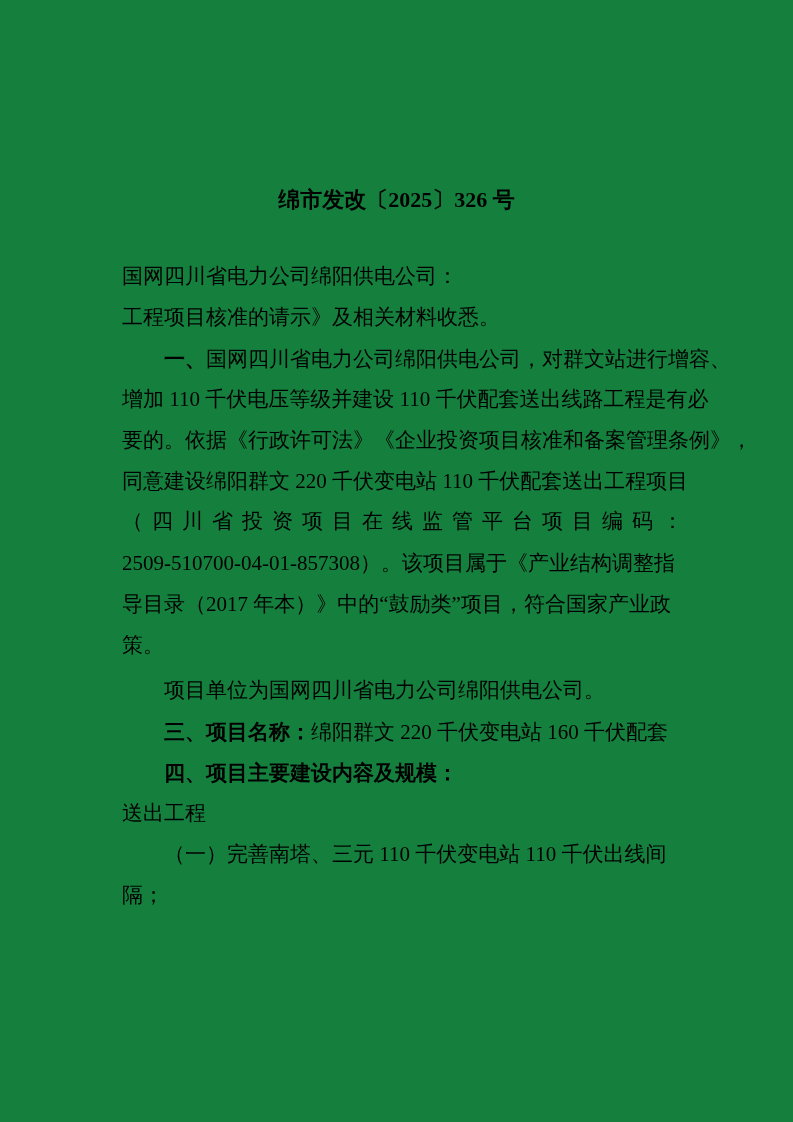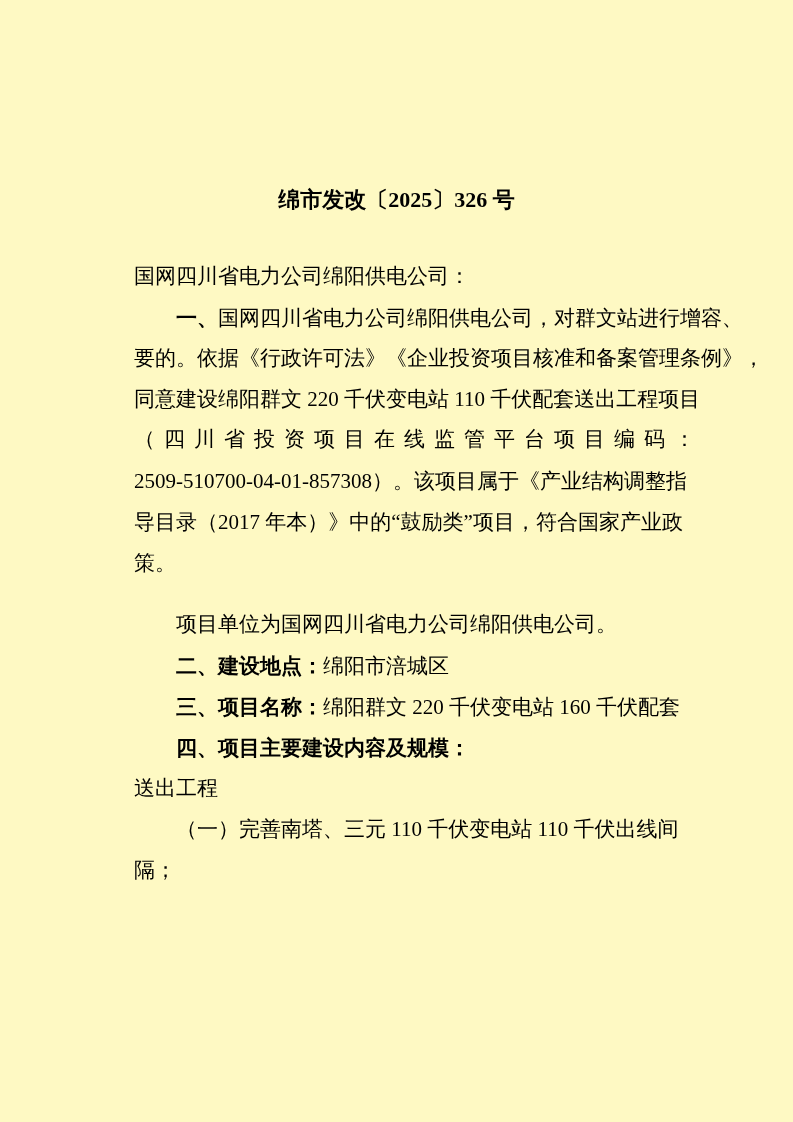--- a/index.html
+++ b/index.html
@@ -4,94 +4,95 @@
 <style>
   html, body {
     margin: 0;
     padding: 0;
     background: #ffffff;
   }
   .page {
     position: relative;
     width: 793px;
     height: 1122px;
-    background: #fef9c3;
+    background: #15803d;
     color: #000000;
     overflow: hidden;
     font-family: "Liberation Serif", "DejaVu Serif", serif;
   }
   .doc-number {
     position: absolute;
     top: 185px;
     left: 0;
     width: 100%;
     text-align: center;
     font-size: 22px;
     line-height: 30px;
     font-weight: 700;
     font-family: "Liberation Serif", "DejaVu Serif", serif;
   }
   .body-block {
     position: absolute;
-    left: 134px;
+    left: 122px;
     top: 256px;
     width: 570px;
     font-size: 21px;
   }
   .line {
     height: 41px;
     line-height: 41px;
     white-space: nowrap;
   }
   .line.indent {
     padding-left: 42px;
   }
   .line.spread {
     letter-spacing: 9px;
     font-family: Liberation Mono, monospace;
   }
   .line.gap-before {
-    margin-top: 20px;
+    margin-top: 4px;
   }
   .hei {
     font-family: "Liberation Sans", "DejaVu Sans", sans-serif;
     font-weight: 700;
   }
 </style>
 </head>
 <body>
 
 <div class="page">
 
   <div class="doc-number">绵市发改〔2025〕326 号</div>
 
   <div class="body-block">
 
     <div class="line"><span>国网四川省电力公司绵阳供电公司：</span></div>
 
 
+    <div class="line"><span>工程项目核准的请示》及相关材料收悉。</span></div>
 
     <div class="line indent"><span class="hei">一、</span><span>国网四川省电力公司绵阳供电公司，对群文站进行增容、</span></div>
 
+    <div class="line"><span>增加 110 千伏电压等级并建设 110 千伏配套送出线路工程是有必</span></div>
 
     <div class="line"><span>要的。依据《行政许可法》《企业投资项目核准和备案管理条例》，</span></div>
 
     <div class="line"><span>同意建设绵阳群文 220 千伏变电站 110 千伏配套送出工程项目</span></div>
 
     <div class="line spread"><span>（四川省投资项目在线监管平台项目编码：</span></div>
 
     <div class="line"><span>2509-510700-04-01-857308）。该项目属于《产业结构调整指</span></div>
 
     <div class="line"><span>导目录（2017 年本）》中的“鼓励类”项目，符合国家产业政</span></div>
 
     <div class="line"><span>策。</span></div>
 
     <div class="line indent gap-before"><span>项目单位为国网四川省电力公司绵阳供电公司。</span></div>
 
-    <div class="line indent"><span class="hei">二、建设地点：</span><span>绵阳市涪城区</span></div>
 
     <div class="line indent"><span class="hei">三、项目名称：</span><span>绵阳群文 220 千伏变电站 160 千伏配套</span></div>
 
     <div class="line indent"><span class="hei">四、项目主要建设内容及规模：</span></div>
 
     <div class="line"><span>送出工程</span></div>
 
     <div class="line indent"><span>（一）完善南塔、三元 110 千伏变电站 110 千伏出线间</span></div>
 
     <div class="line"><span>隔；</span></div>

